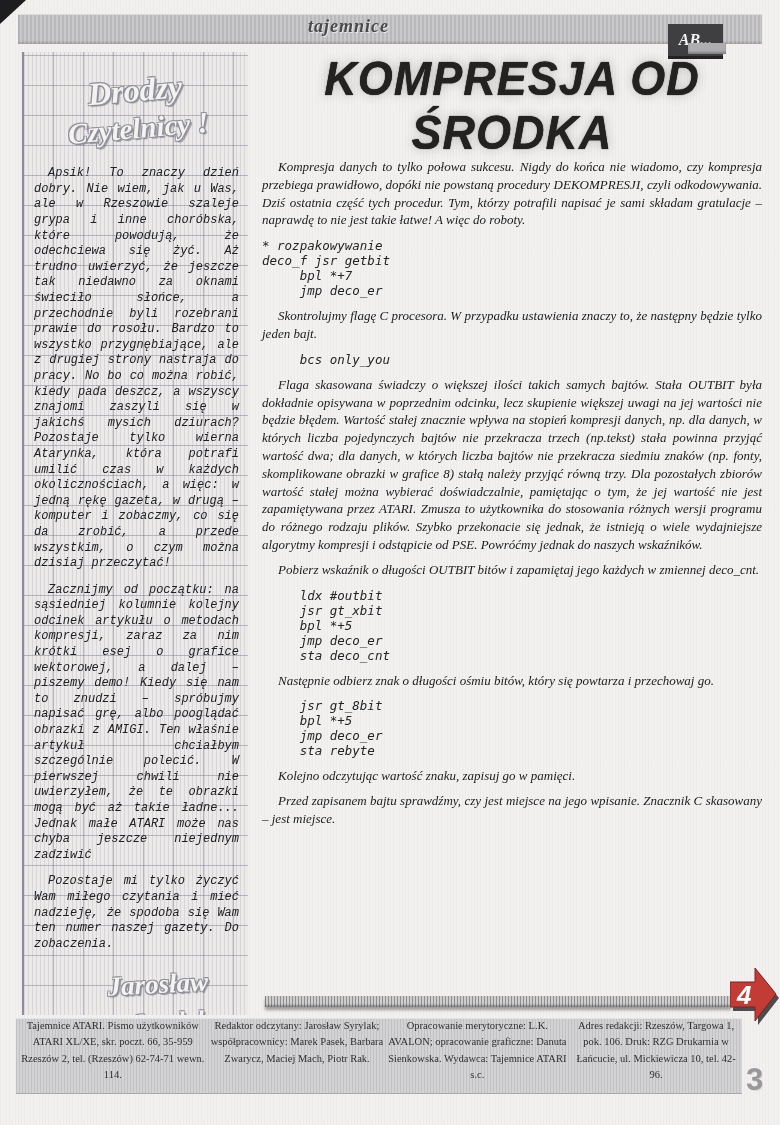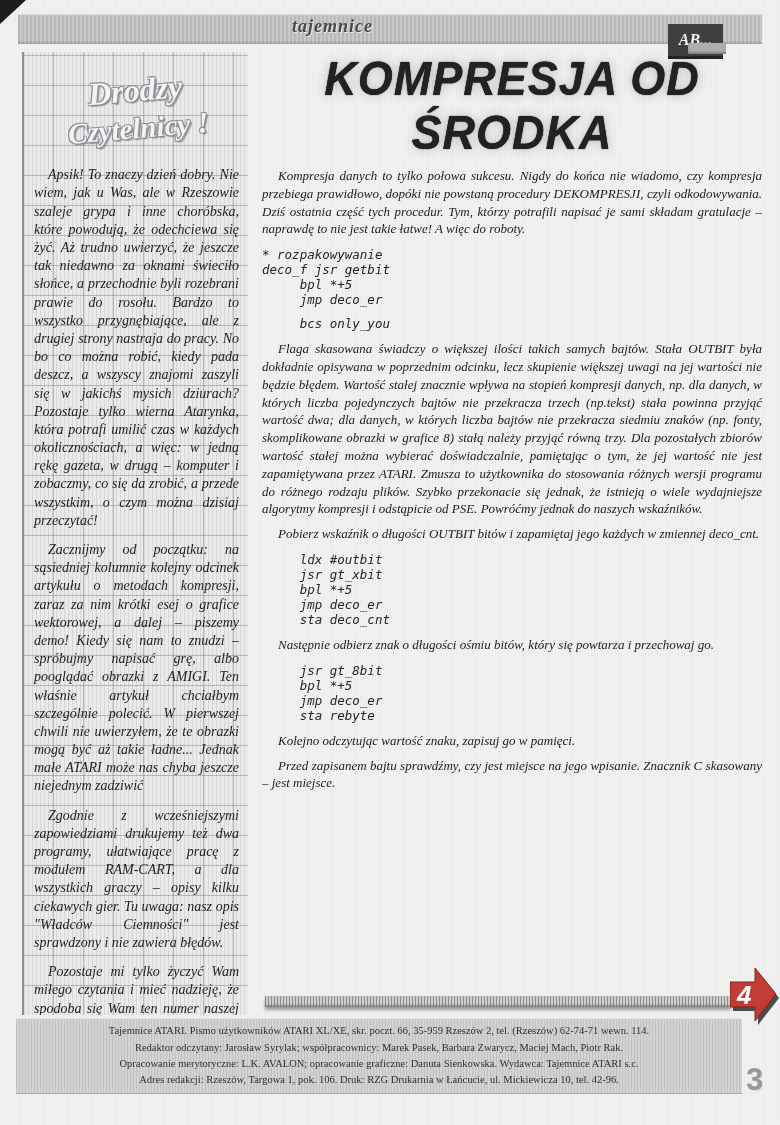--- a/index.html
+++ b/index.html
@@ -13,21 +13,21 @@
 
   
   .header-bar{position:absolute;left:18px;top:14px;width:744px;height:30px;
               background:repeating-linear-gradient(90deg,#b9b9bb 0 2px,#c9c9cb 2px 4px);
               box-shadow:inset 0 1px 0 #dcdcde, inset 0 -2px 2px rgba(0,0,0,.15);}
   .logo{position:absolute;left:292px;top:4px;width:210px;height:50px;}
   .logo-block{position:absolute;left:42px;top:0;font-family:"Liberation Sans",sans-serif;
               font-weight:900;font-size:37px;letter-spacing:2px;color:#eeedeb;
               text-shadow:-1px -1px 0 #3a3a3c,1px -1px 0 #3a3a3c,-1px 1px 0 #3a3a3c,
                           1px 1px 0 #3a3a3c,2px 3px 2px rgba(0,0,0,.45);}
-  .logo-script{position:absolute;left:0;top:12px;z-index:2;font-style:italic;font-weight:bold;
+  .logo-script{position:absolute;left:16px;top:12px;z-index:2;font-style:italic;font-weight:bold;
                font-size:18px;letter-spacing:1px;color:#49484a;
                text-shadow:1px 1px 0 rgba(255,255,255,.6);}
   .badge{position:absolute;left:668px;top:24px;width:55px;height:32px;background:#3f3e40;
          border-bottom:3px solid #232325;display:flex;align-items:center;justify-content:center;
          color:#f3f3f3;font-style:italic;font-weight:bold;font-size:16px;}
   .badge-tab{position:absolute;left:688px;top:43px;width:38px;height:11px;background:#aeaeb0;
              box-shadow:inset 0 -2px 2px rgba(0,0,0,.25);}
 
   
   .letter{position:absolute;left:22px;top:52px;width:226px;height:963px;box-sizing:border-box;
@@ -37,49 +37,49 @@
             repeating-linear-gradient(90deg,rgba(110,110,125,.16) 0 1px,transparent 1px 4px),
             repeating-linear-gradient(0deg,transparent 0 29px,rgba(95,95,120,.38) 29px 30px),
             repeating-linear-gradient(90deg,transparent 0 29px,rgba(95,95,120,.38) 29px 30px);}
   .letter-heading{margin:12px 0 20px 0;text-align:center;transform:rotate(-5deg);
                   font-style:italic;font-weight:bold;line-height:1.25;}
   .letter-heading .l1{font-size:32px;}
   .letter-heading .l2{font-size:29px;}
   .outline-script{color:#f4f3f1;
                   text-shadow:-1px -1px 0 #8f8f99,1px -1px 0 #8f8f99,-1px 1px 0 #8f8f99,
                               1px 1px 0 #8f8f99,2px 2px 1px rgba(80,80,95,.55);}
-  .letter-para{font-style:italic;font-size:14px;line-height:1.3;text-align:justify;
-               color:#202024;margin:0 0 11px 0;text-indent:14px;}
+  .letter-para{font-style:italic;font-size:12px;line-height:1.3;text-align:justify;
+               color:#202024;margin:0 0 11px 0;text-indent:14px;font-family:Liberation Mono, monospace;}
   .signature{margin:16px 30px 0 0;text-align:right;transform:rotate(-3deg);
              font-style:italic;font-weight:bold;line-height:1.4;}
   .signature .l1{font-size:27px;}
   .signature .l2{font-size:25px;}
 
   
   .article{position:absolute;left:262px;top:52px;width:500px;font-style:italic;}
   .article-title{text-align:center;font-family:"Liberation Sans",sans-serif;font-weight:900;
                  color:#242220;font-size:45px;line-height:1.1;transform:scaleY(1.08);
                  transform-origin:top center;letter-spacing:1px;
                  text-shadow:0 0 1px #000,0 0 10px rgba(50,50,50,.28);}
-  .article-body{margin-top:16px;}
+  .article-body{margin-top:7px;}
   .para{font-size:13px;line-height:1.37;text-align:justify;color:#1b1b1d;
         margin:7px 0;text-indent:16px;}
   .code-block{font-family:"DejaVu Sans Mono",monospace;font-size:12.5px;line-height:1.2;
               color:#242426;margin:9px 0;white-space:pre;}
 
   
   .separator{position:absolute;left:265px;top:996px;width:466px;height:11px;
              background:repeating-linear-gradient(90deg,#8e8e90 0 1px,#cecece 1px 3px);
              box-shadow:0 3px 3px rgba(0,0,0,.35), inset 0 -2px 2px rgba(0,0,0,.3);}
   .next-arrow{position:absolute;left:730px;top:966px;width:50px;height:60px;}
 
   
   .footer{position:absolute;left:16px;top:1018px;width:726px;height:76px;
           background:repeating-linear-gradient(90deg,#c1c1c3 0 1px,#d3d3d5 1px 3px);
-          display:flex;flex-direction:column;justify-content:center;
+          display:flex;flex-direction:row;justify-content:center;
           box-shadow:inset 0 1px 0 #e2e2e4, inset 0 -1px 0 #a9a9ab;}
   .footer-line{font-size:10.5px;line-height:1.55;text-align:center;color:#2f2f31;margin:0;text-indent:0;}
 
   .page-number{position:absolute;left:746px;top:1062px;font-family:"Liberation Sans",sans-serif;
                font-weight:bold;font-size:31px;color:#98989a;text-shadow:1px 1px 0 #d8d8da;}
 </style>
 </head>
 <body>
 
 <div class="page">
@@ -94,40 +94,40 @@
   <div class="badge-tab"></div>
 
   <div class="letter">
     <div class="letter-heading">
       <div class="l1 outline-script">Drodzy</div>
       <div class="l2 outline-script">Czytelnicy !</div>
     </div>
     <div>
         <p class="letter-para">Apsik! To znaczy dzień dobry. Nie wiem, jak u Was, ale w Rzeszowie szaleje grypa i inne choróbska, które powodują, że odechciewa się żyć. Aż trudno uwierzyć, że jeszcze tak niedawno za oknami świeciło słońce, a przechodnie byli rozebrani prawie do rosołu. Bardzo to wszystko przygnębiające, ale z drugiej strony nastraja do pracy. No bo co można robić, kiedy pada deszcz, a wszyscy znajomi zaszyli się w jakichś mysich dziurach? Pozostaje tylko wierna Atarynka, która potrafi umilić czas w każdych okolicznościach, a więc: w jedną rękę gazeta, w drugą – komputer i zobaczmy, co się da zrobić, a przede wszystkim, o czym można dzisiaj przeczytać!</p>
         <p class="letter-para">Zacznijmy od początku: na sąsiedniej kolumnie kolejny odcinek artykułu o metodach kompresji, zaraz za nim krótki esej o grafice wektorowej, a dalej – piszemy demo! Kiedy się nam to znudzi – spróbujmy napisać grę, albo pooglądać obrazki z AMIGI. Ten właśnie artykuł chciałbym szczególnie polecić. W pierwszej chwili nie uwierzyłem, że te obrazki mogą być aż takie ładne... Jednak małe ATARI może nas chyba jeszcze niejednym zadziwić</p>
-        <p class="letter-para">Zgodnie z wcześniejszymi zapowiedziami drukujemy też dwa programy, ułatwiające pracę z modułem RAM-CART, a dla wszystkich graczy – opisy kilku ciekawych gier. Tu uwaga: nasz opis "Władców Ciemności" jest sprawdzony i nie zawiera błędów.</p>
         <p class="letter-para">Pozostaje mi tylko życzyć Wam miłego czytania i mieć nadzieję, że spodoba się Wam ten numer naszej gazety. Do zobaczenia.</p>
       </div>
     <div class="signature">
       <div class="l1 outline-script">Jarosław</div>
       <div class="l2 outline-script">Syrylak</div>
     </div>
   </div>
 
   <div class="article">
     <div class="article-title">
       <div>KOMPRESJA OD</div>
       <div>ŚRODKA</div>
     </div>
     <div class="article-body">
         <p class="para">Kompresja danych to tylko połowa sukcesu. Nigdy do końca nie wiadomo, czy kompresja przebiega prawidłowo, dopóki nie powstaną procedury DEKOMPRESJI, czyli odkodowywania. Dziś ostatnia część tych procedur. Tym, którzy potrafili napisać je sami składam gratulacje – naprawdę to nie jest takie łatwe! A więc do roboty.</p>
         <pre class="code-block">* rozpakowywanie
 deco_f jsr getbit
-     bpl *+5
+     bpl *+7
      jmp deco_er</pre>
+        <p class="para">Skontrolujmy flagę C procesora. W przypadku ustawienia znaczy to, że następny będzie tylko jeden bajt.</p>
         <pre class="code-block">     bcs only_you</pre>
         <p class="para">Flaga skasowana świadczy o większej ilości takich samych bajtów. Stała OUTBIT była dokładnie opisywana w poprzednim odcinku, lecz skupienie większej uwagi na jej wartości nie będzie błędem. Wartość stałej znacznie wpływa na stopień kompresji danych, np. dla danych, w których liczba pojedynczych bajtów nie przekracza trzech (np.tekst) stała powinna przyjąć wartość dwa; dla danych, w których liczba bajtów nie przekracza siedmiu znaków (np. fonty, skomplikowane obrazki w grafice 8) stałą należy przyjąć równą trzy. Dla pozostałych zbiorów wartość stałej można wybierać doświadczalnie, pamiętając o tym, że jej wartość nie jest zapamiętywana przez ATARI. Zmusza to użytkownika do stosowania różnych wersji programu do różnego rodzaju plików. Szybko przekonacie się jednak, że istnieją o wiele wydajniejsze algorytmy kompresji i odstąpicie od PSE. Powróćmy jednak do naszych wskaźników.</p>
         <p class="para">Pobierz wskaźnik o długości OUTBIT bitów i zapamiętaj jego każdych w zmiennej deco_cnt.</p>
         <pre class="code-block">     ldx #outbit
      jsr gt_xbit
      bpl *+5
      jmp deco_er
      sta deco_cnt</pre>
         <p class="para">Następnie odbierz znak o długości ośmiu bitów, który się powtarza i przechowaj go.</p>
         <pre class="code-block">     jsr gt_8bit

